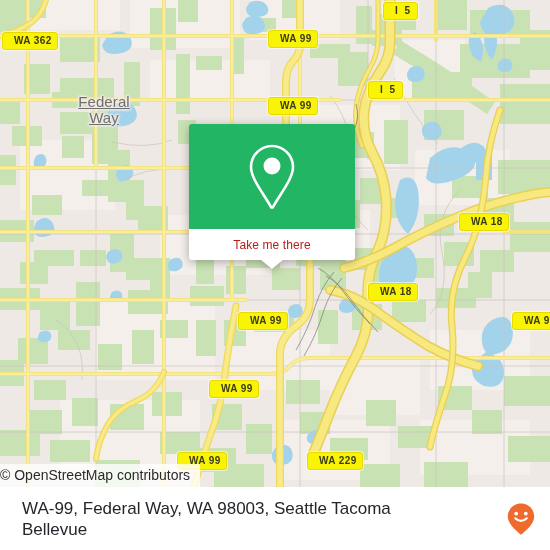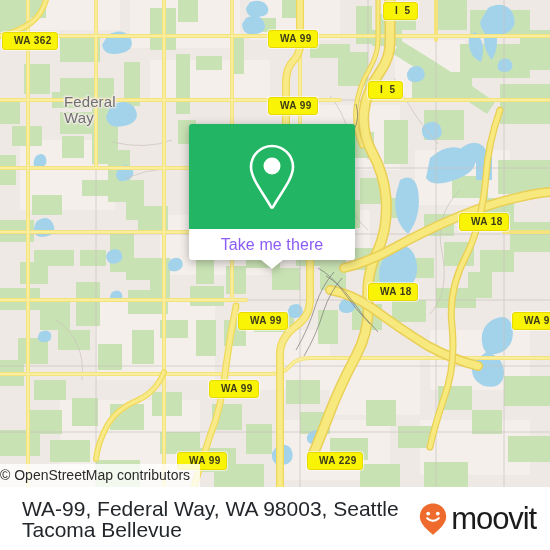--- a/index.html
+++ b/index.html
@@ -16,27 +16,29 @@
     background:#efe9e5;overflow:hidden;
   }
   #map-svg{position:absolute;left:0;top:0;width:550px;height:487px;display:block;}
 
   
   .place-label{
     position:absolute;
     color:#6f6f6f;
     font-size:15px;
     line-height:16px;
+    text-align:center;
     letter-spacing:.1px;
     text-shadow:
       1px 0 2px #f2ece8, -1px 0 2px #f2ece8,
       0 1px 2px #f2ece8, 0 -1px 2px #f2ece8,
       1px 1px 2px #f2ece8, -1px -1px 2px #f2ece8;
     white-space:pre-line;
     pointer-events:none;
+    text-decoration:underline;
   }
 
   
   .shield{
     position:absolute;
     background:#f9f305;
     border:1.5px solid #e8d900;
     border-radius:3px;
     color:#3b3b1a;
     font-size:10px;
@@ -61,21 +63,21 @@
     border-radius:3px 3px 0 0;
     display:flex;align-items:center;justify-content:center;
   }
   #callout-footer{
     position:absolute;left:0;top:105px;width:166px;height:31px;
     background:#ffffff;
     border-radius:0 0 3px 3px;
     display:flex;align-items:center;justify-content:center;
   }
   #callout-footer span{
-    color:#8b5cf6;font-size:16px;letter-spacing:.1px;
+    color:#b91c1c;font-size:12px;letter-spacing:.1px;
   }
   #callout-tail{
     position:absolute;left:71px;top:135px;width:0;height:0;
     border-left:12px solid transparent;
     border-right:12px solid transparent;
     border-top:10px solid #ffffff;
   }
 
   
   #attribution{
@@ -92,21 +94,21 @@
     position:absolute;left:0;top:487px;width:550px;height:63px;
     background:#ffffff;overflow:hidden;
   }
   #footer-inner{
     position:relative;
     display:flex;align-items:center;justify-content:space-between;
     height:63px;padding:0 14px 0 22px;box-sizing:border-box;
   }
   #footer-title{
     color:#23272b;
-    font-size:21px;
+    font-size:17px;
     line-height:21px;
     max-width:380px;
   }
   #brand{display:flex;align-items:center;gap:3px;}
   #brand-text{
     color:#1b1b1b;font-size:31px;letter-spacing:-1.1px;line-height:31px;font-weight:400;
   }
 </style>
 </head>
 <body>
@@ -452,18 +454,17 @@
 
     <div id="footer-inner">
       <div id="footer-title">WA-99, Federal Way, WA 98003, Seattle Tacoma Bellevue</div>
       <div id="brand">
         <svg width="30" height="34" viewBox="0 0 30 34">
           <path d="M15 1.5 C7.6 1.5 1.8 7.3 1.8 14.6 C1.8 22.4 11 29.3 14.2 32.2 C14.6 32.6 15.4 32.6 15.8 32.2 C19 29.3 28.2 22.4 28.2 14.6 C28.2 7.3 22.4 1.5 15 1.5 Z" fill="#ee6b2d"></path>
           <circle cx="10.2" cy="11.6" r="1.9" fill="#ffffff"></circle>
           <circle cx="19.8" cy="11.6" r="1.9" fill="#ffffff"></circle>
           <path d="M9.2 16.2 Q15 21.6 20.8 16.2" fill="none" stroke="#ffffff" stroke-width="2.1" stroke-linecap="round"></path>
         </svg>
-        <span id="brand-text">moovit</span>
       </div>
     </div>
   </div>
 
 </div>
 
 </body></html>

